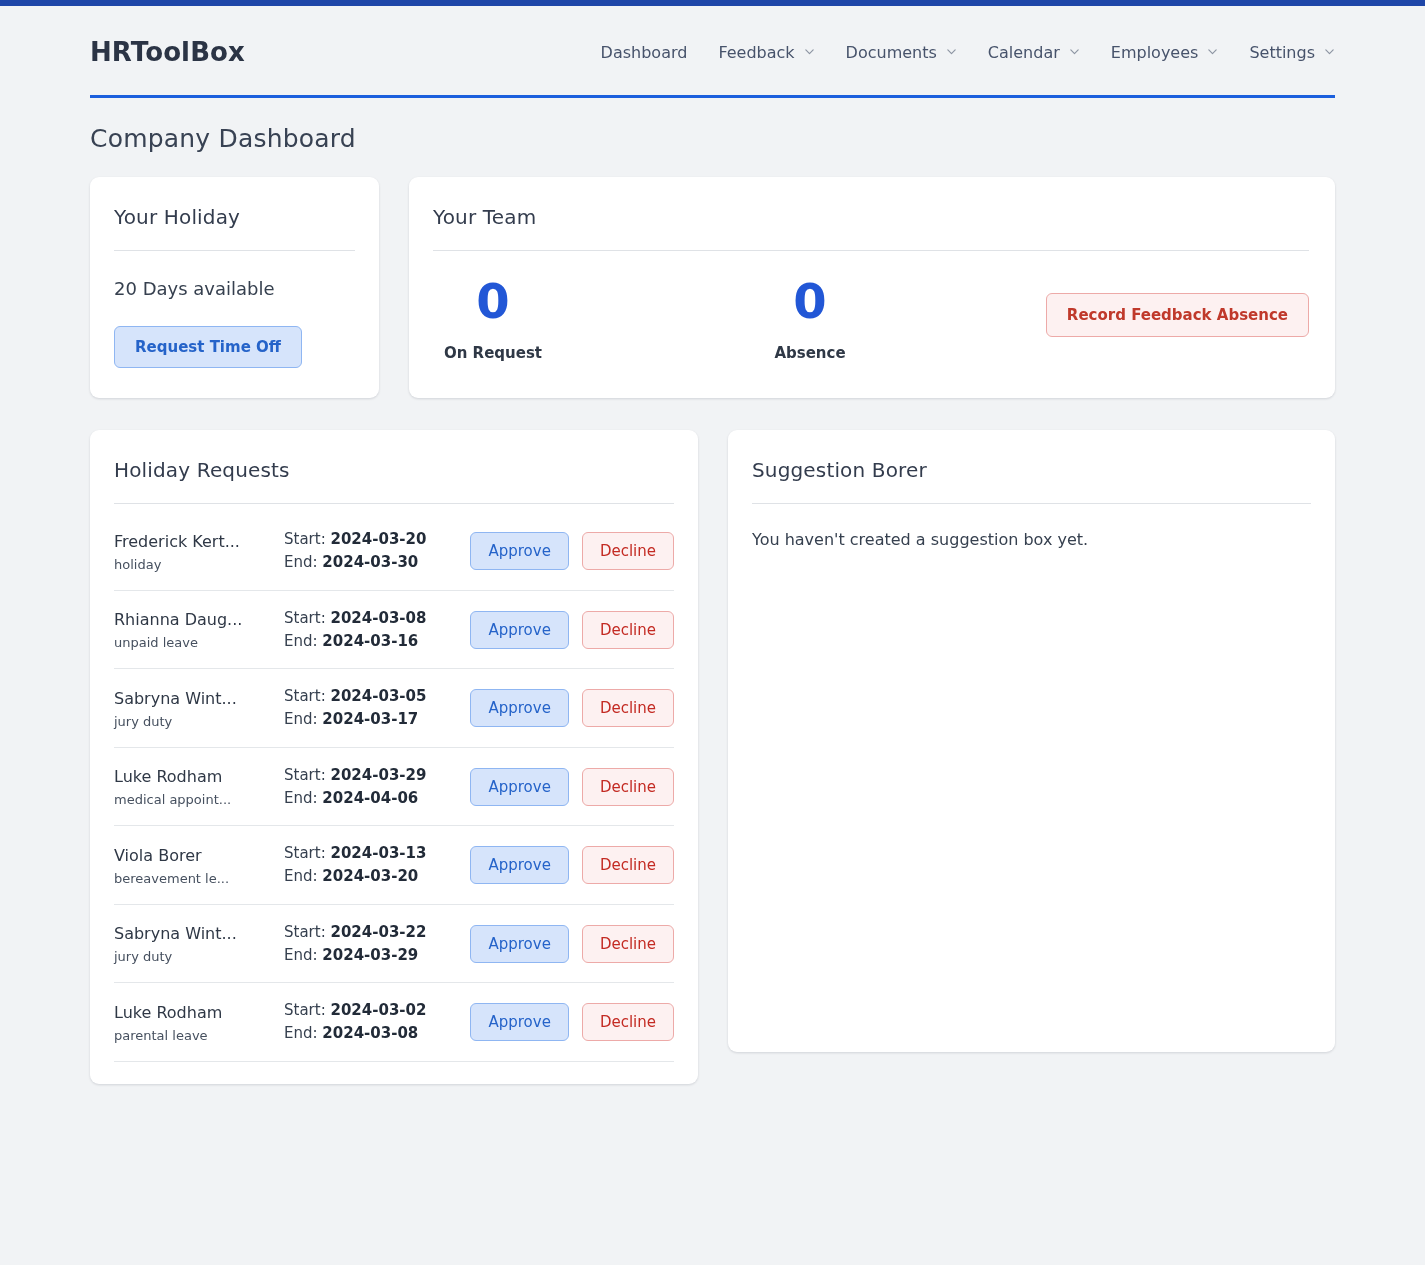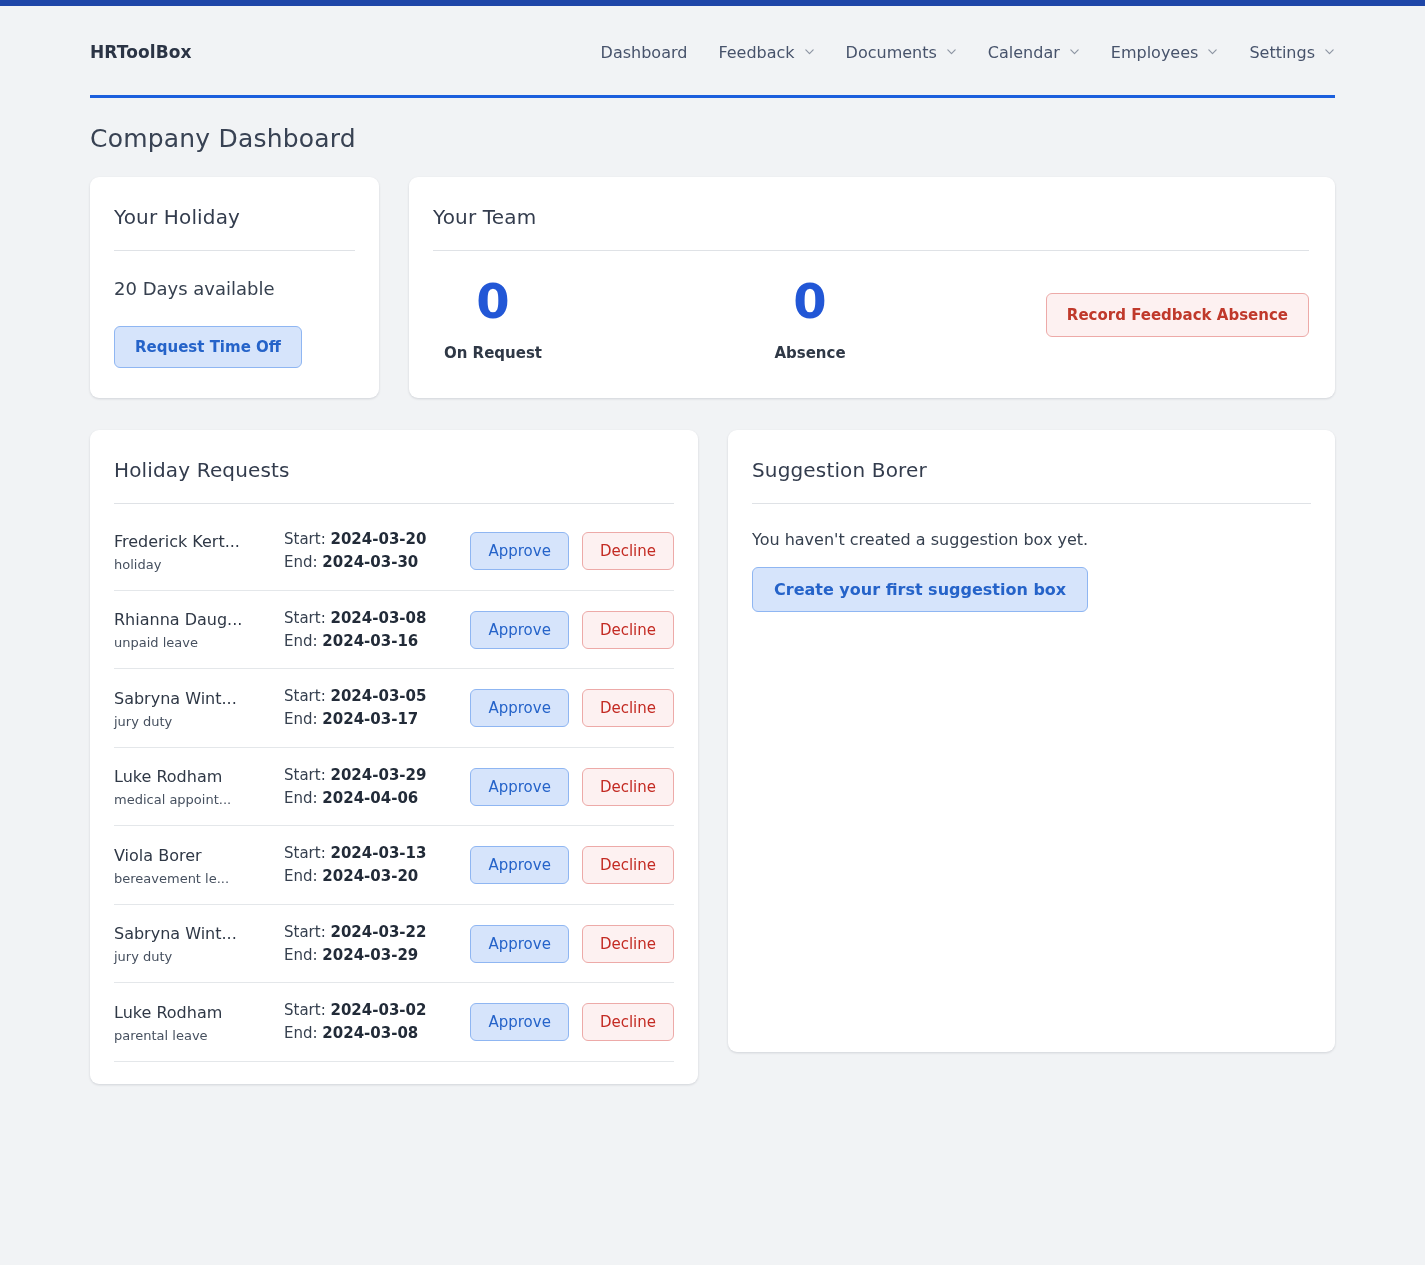--- a/index.html
+++ b/index.html
@@ -22,21 +22,21 @@
   
   .header {
     position: relative;
     height: 92px;
     padding: 0 90px;
     display: flex;
     align-items: center;
     justify-content: space-between;
   }
   .brand {
-    font-size: 17px;
+    font-size: 26px;
     font-weight: bold;
     color: #2b3445;
     letter-spacing: 0.1px;
   }
   .nav {
     display: flex;
     align-items: center;
     gap: 31px;
   }
   .nav-item {
@@ -428,16 +428,15 @@
             <div class="btn btn-red btn-sm">Decline</div>
           </div>
         </div>
       </div>
   </section>
 
   <section class="card suggestion-card">
     <div class="card-title">Suggestion Borer</div>
     <div class="card-rule"></div>
     <div class="sugg-empty">You haven't created a suggestion box yet.</div>
-    <div class="btn btn-blue btn-create">Create your first suggestion box</div>
   </section>
 
 </div>
 
 </body></html>

